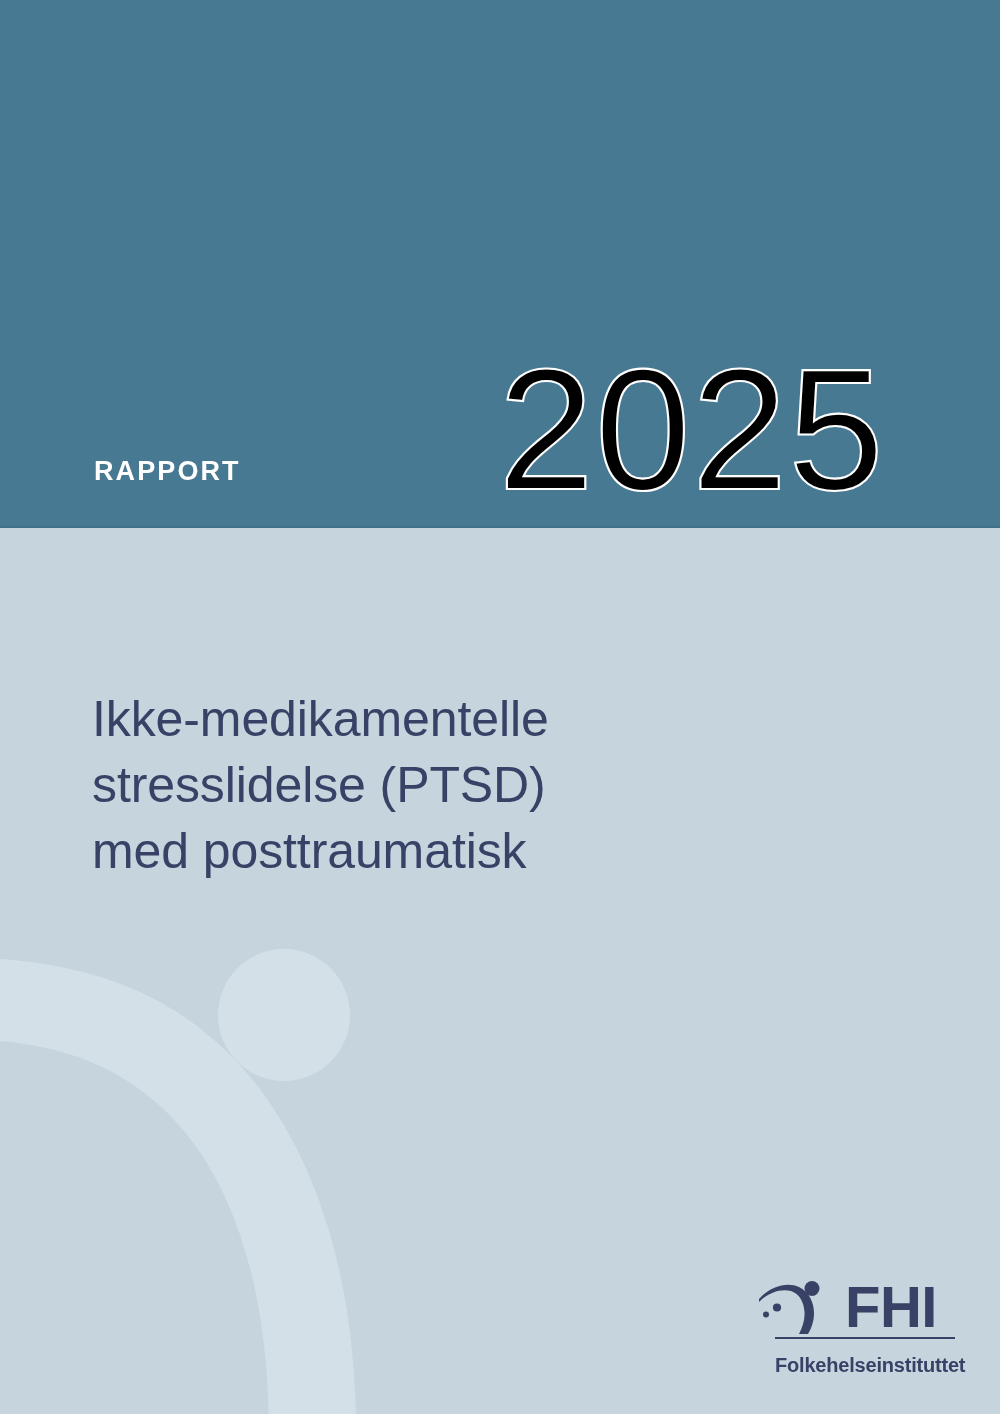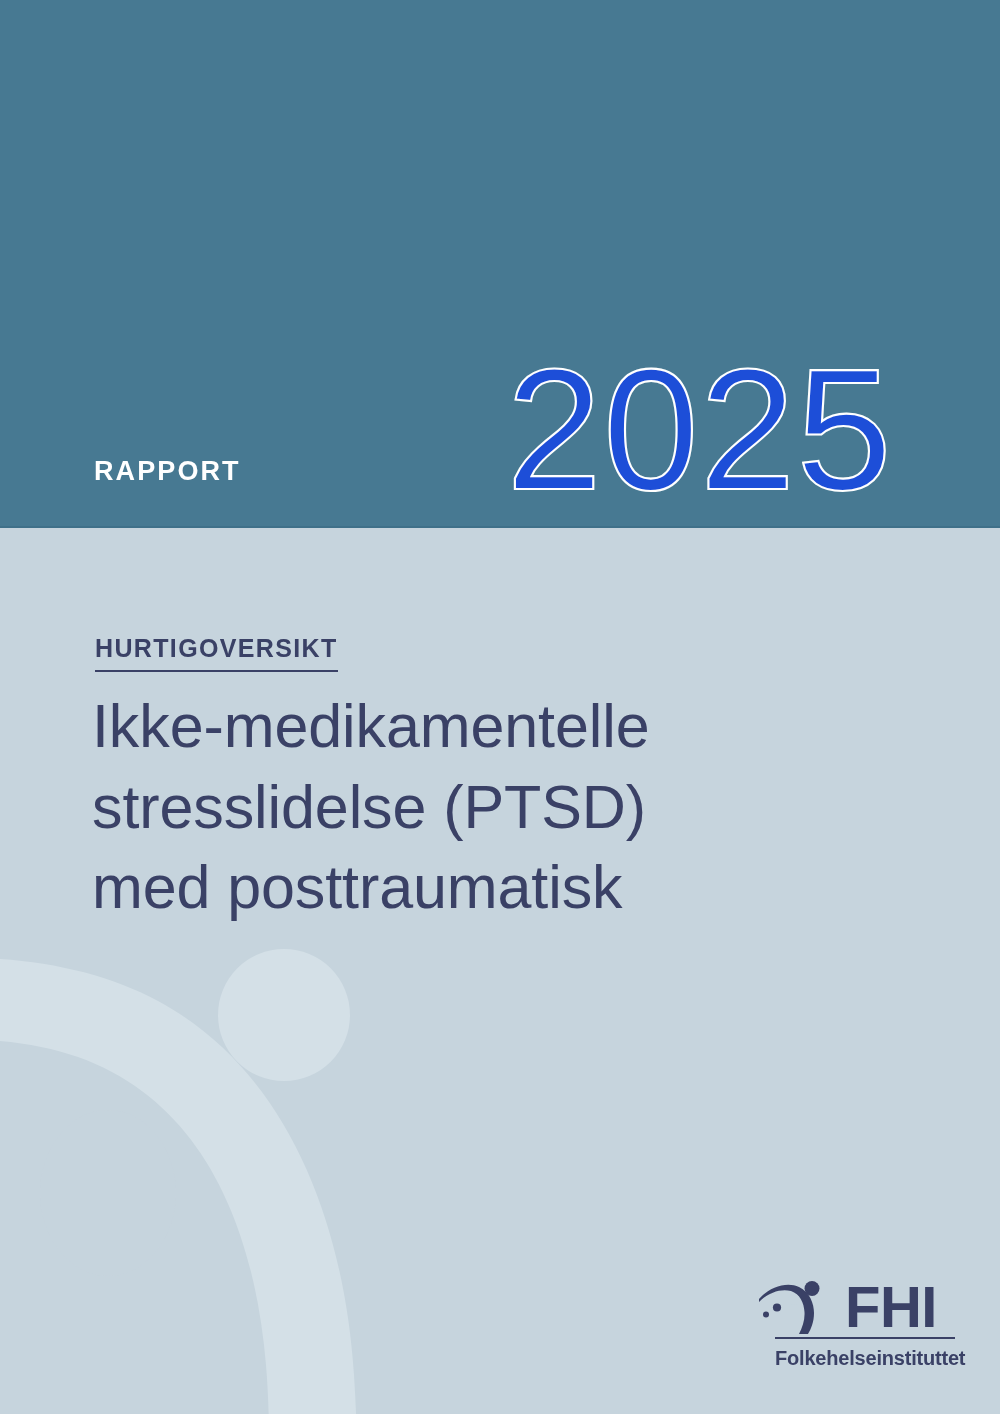--- a/index.html
+++ b/index.html
@@ -53,26 +53,26 @@
     top: 458px;
     font-size: 27px;
     font-weight: bold;
     letter-spacing: 2.1px;
     color: #ffffff;
     line-height: 1;
   }
 
   .year {
     position: absolute;
-    right: 107px;
+    right: 115px;
     top: 343px;
     font-size: 172px;
     font-weight: 200;
     letter-spacing: 1px;
-    color: #1d4ed8;
+    color: #000000;
     line-height: 1;
     -webkit-text-stroke: 2.1px #ffffff;
     text-stroke: 2.1px #ffffff;
     white-space: nowrap;
   }
 
   
   .kicker {
     position: absolute;
     left: 95px;
@@ -84,21 +84,21 @@
     line-height: 1;
     padding-bottom: 9px;
     border-bottom: 2px solid #3a4166;
   }
 
   .title {
     position: absolute;
     left: 92px;
     top: 686px;
     width: 640px;
-    font-size: 61px;
+    font-size: 50px;
     font-weight: 300;
     color: #3a4166;
     line-height: 1.32;
     letter-spacing: -0.1px;
   }
   .title .line { display: block; white-space: nowrap; }
 
   
   .fhi-logo {
     position: absolute;
@@ -129,21 +129,21 @@
     position: absolute;
     left: 18px;
     top: 57px;
     width: 180px;
     height: 2px;
     background: #3a4166;
   }
   .fhi-wordmark {
     position: absolute;
     left: 18px;
-    top: 66px;
+    top: 73px;
     font-size: 20px;
     font-weight: 600;
     color: #3a4166;
     line-height: 1.2;
     letter-spacing: -0.2px;
   }
 </style>
 </head>
 <body>
 
@@ -174,21 +174,20 @@
     </svg>
   </div>
 
   <div class="header-band"></div>
   <div class="header-rule"></div>
 
   <div class="doc-type">RAPPORT</div>
 
   <div class="year">2025</div>
 
-  <div class="kicker">HURTIGOVERSIKT</div>
 
   <div class="title">
     <span class="line">Ikke-medikamentelle</span>
     <span class="line">stresslidelse (PTSD)</span>
     <span class="line">med posttraumatisk</span>
   </div>
 
   <div class="fhi-logo">
     <div class="fhi-mark">
       <svg viewBox="0 0 72 54" xmlns="http://www.w3.org/2000/svg" aria-hidden="true">

